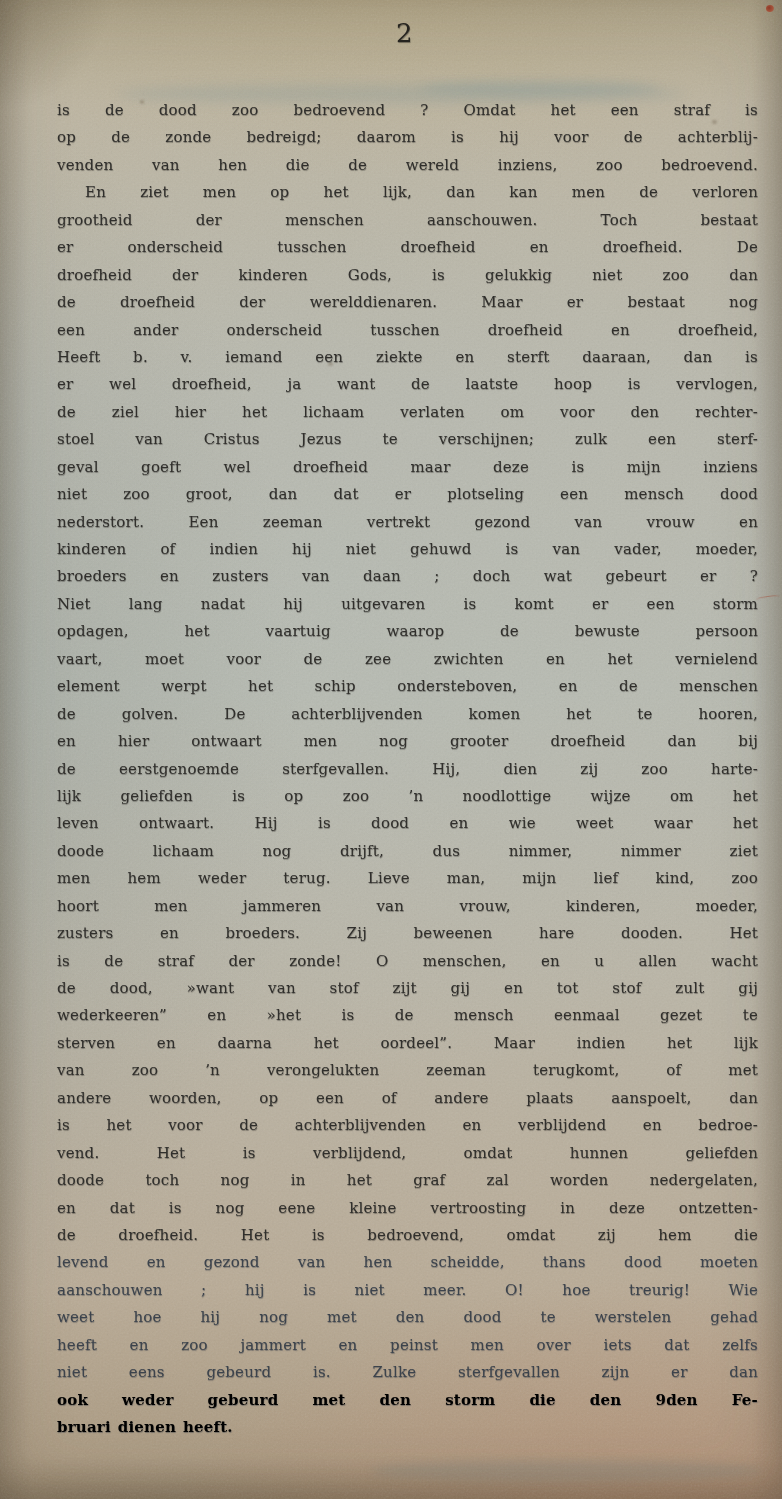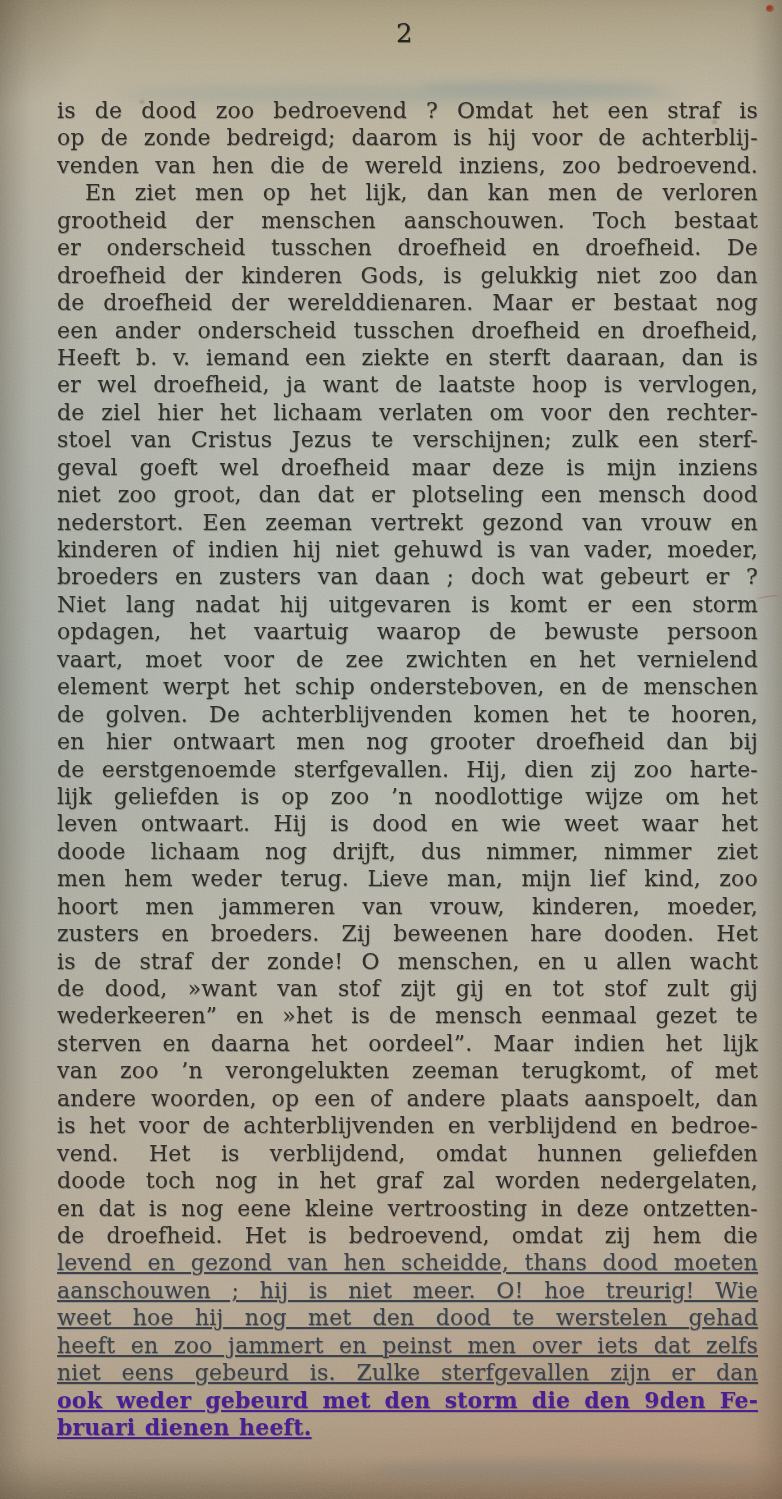--- a/index.html
+++ b/index.html
@@ -26,36 +26,36 @@
   .grain{position:absolute;inset:0;pointer-events:none;}
   
   .page-number{
     position:absolute;left:396px;top:18px;
     font-size:26px;line-height:30px;color:#26241f;
     text-shadow:0.4px 0.5px 0.8px rgba(30,28,24,0.45);
   }
   
   .textblock{
     position:absolute;left:57px;top:97px;width:701px;
-    font-size:22px;line-height:27.45px;
+    font-size:15px;line-height:27.45px;
     color:#302f2c;
     letter-spacing:0.2px;word-spacing:1.5px;
     text-shadow:0.4px 0.5px 0.7px rgba(34,32,28,0.38);
   }
   .line{
     text-align:justify;
     text-align-last:justify;
     text-justify:inter-word;
     height:27.45px;overflow:visible;white-space:nowrap0;
   }
   .line.flush{text-align-last:left;}
   .para + .para .line:first-child{text-indent:28px;}
   
-  .para:last-child .line:nth-last-child(-n+7){color:#3c434c;text-shadow:0.4px 0.5px 0.8px rgba(40,48,60,0.40);text-decoration:underline;}
-  .para:last-child .line:nth-last-child(-n+2){font-weight:bold;color:#4c1d95;}
+  .para:last-child .line:nth-last-child(-n+7){color:#3c434c;text-shadow:0.4px 0.5px 0.8px rgba(40,48,60,0.40);}
+  .para:last-child .line:nth-last-child(-n+2){font-weight:bold;color:#000000;}
   
   .smudge{position:absolute;pointer-events:none;border-radius:50%;}
   .smudge-top{
     left:118px;top:84px;width:566px;height:20px;
     background:rgba(108,142,152,0.20);
     filter:blur(6px);
   }
   .smudge-top2{
     left:420px;top:80px;width:240px;height:16px;
     background:rgba(100,138,150,0.16);

